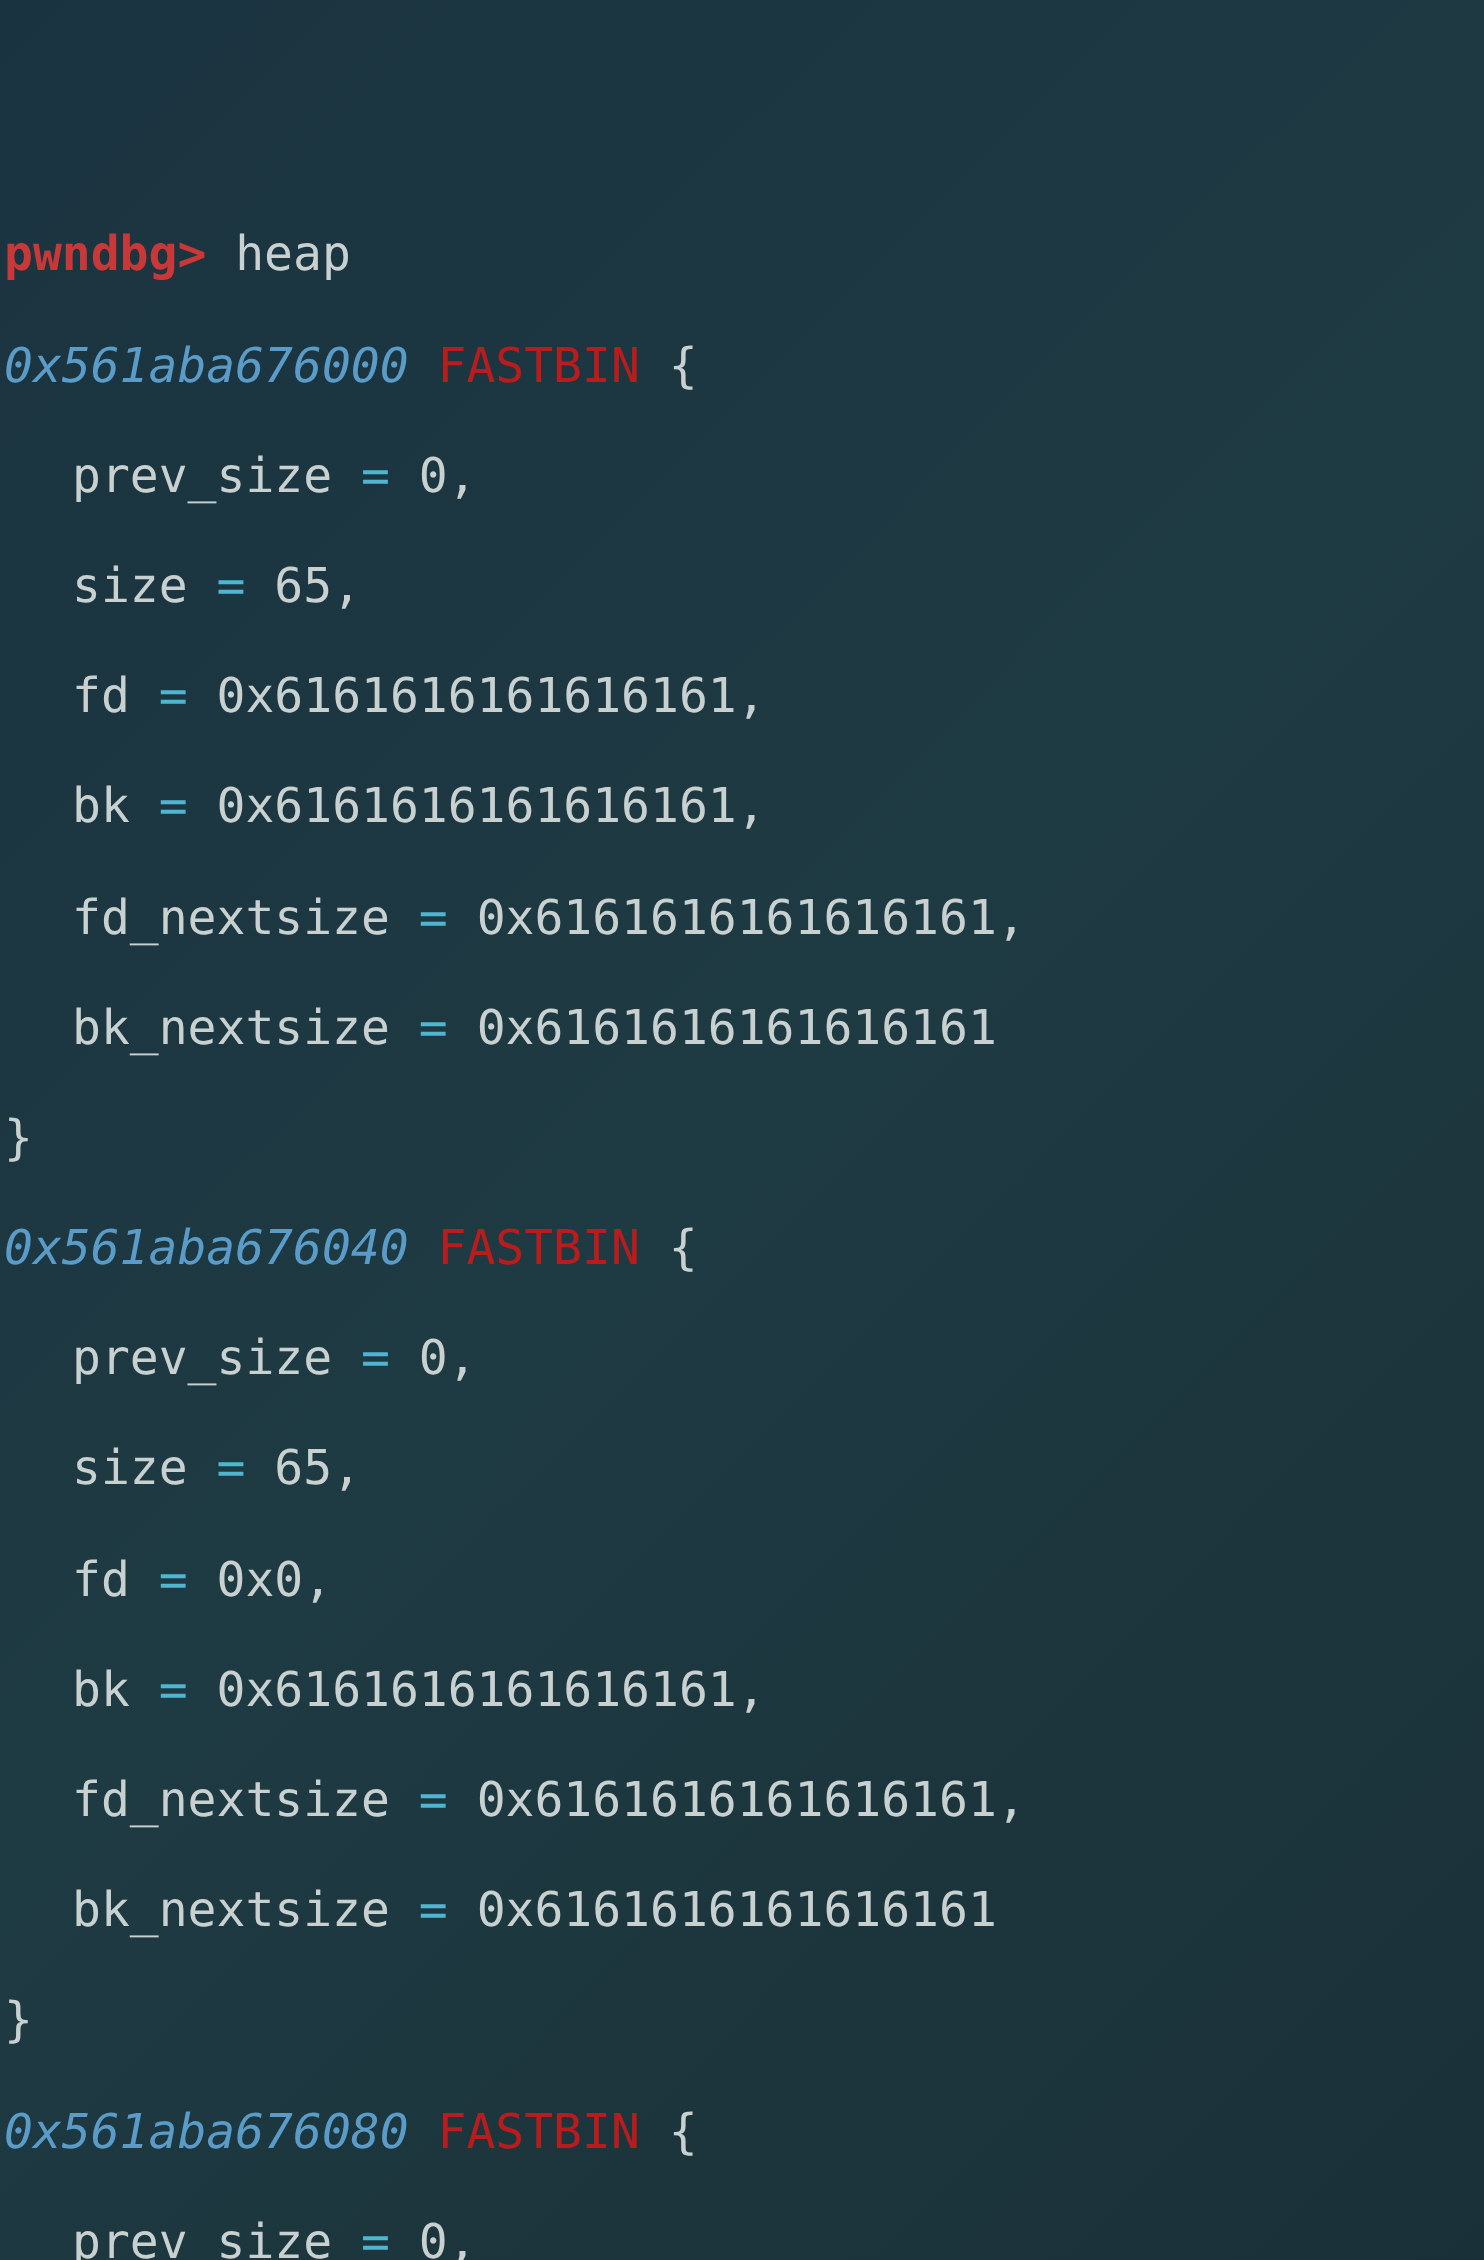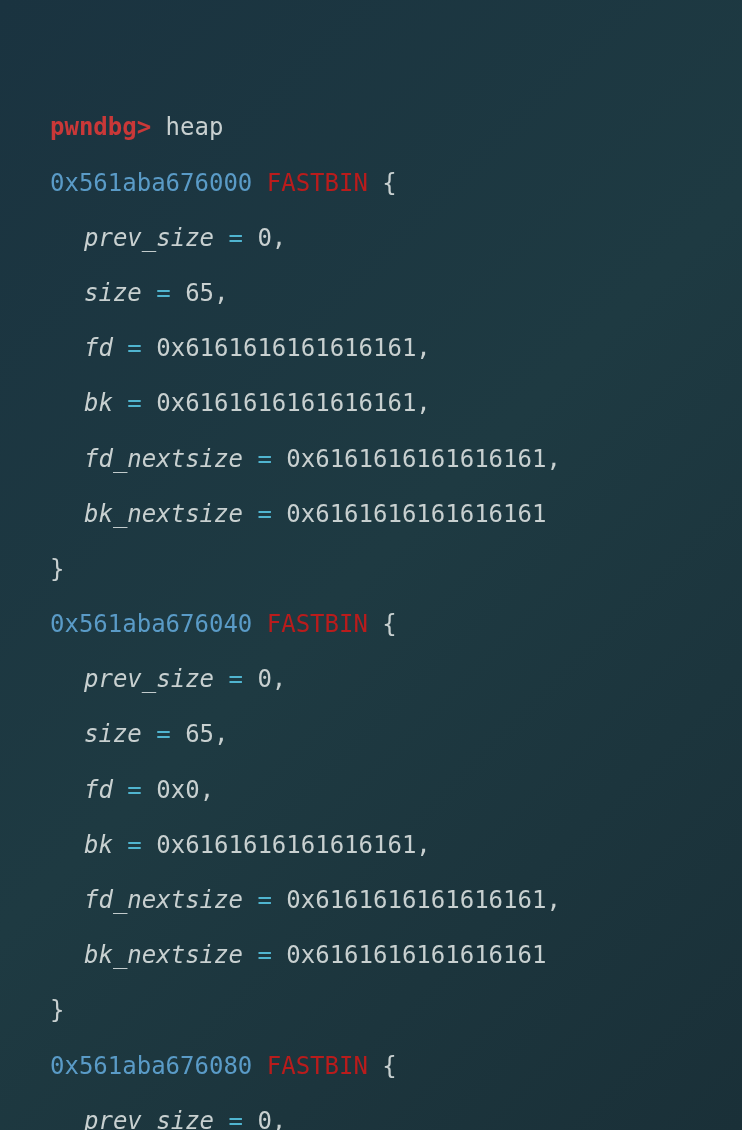--- a/index.html
+++ b/index.html
@@ -21,43 +21,42 @@
     }
     .prompt {
       color: #c93838;
       font-weight: bold;
     }
     .cmd {
       color: #c8d0d0;
     }
     .addr {
       color: #5a9bc7;
+      font-style: italic;
     }
     .label {
       color: #b91c1c;
     }
     .brace {
       color: #c8d0d0;
     }
     .field {
       color: #c8d0d0;
-      font-style: italic;
     }
     .eq {
       color: #50b5d0;
     }
     .num {
       color: #c8d0d0;
     }
     .comma {
       color: #c8d0d0;
     }
     .line {
       display: block;
-      margin-left: 48px;
     }
     .idt {
       padding-left: 34px;
     }
   </style>
 </head>
 <body>
 
 
 

